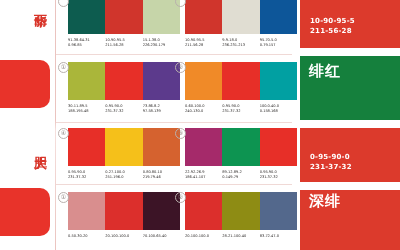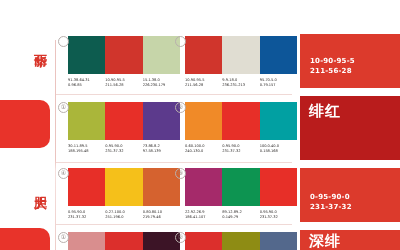--- a/index.html
+++ b/index.html
@@ -3,21 +3,21 @@
 <meta charset="utf-8">
 <style>
   html,body{margin:0;padding:0;}
   body{
     width:400px;height:250px;
     background:#ffffff;
     font-family:"Liberation Sans","DejaVu Sans",sans-serif;
     overflow:hidden;
     position:relative;
   }
-  .page{position:absolute;inset:0;margin-top:40px;}
+  .page{position:absolute;inset:0;}
 
   
   .left-col{position:absolute;left:0;top:0;width:56px;height:250px;}
   .cat-label{
     position:absolute;right:8px;
     width:18px;
     color:#d8352a;
     font-weight:bold;
     font-size:13px;
     line-height:15px;
@@ -294,21 +294,21 @@
     </div>
   </div>
 
   <div class="panel p1" style="background: rgb(220, 58, 44);">
     <div class="panel-code" style="top:22px">
       <span>10-90-95-5</span>
       <span>211-56-28</span>
     </div>
   </div>
 
-  <div class="panel p2" style="background: #b91c1c;">
+  <div class="panel p2" style="background: #15803d;">
     <div class="panel-name" style="top:6px">绯红</div>
   </div>
 
   <div class="panel p3" style="background: rgb(220, 58, 44);">
     <div class="panel-code" style="top:24px">
       <span>0-95-90-0</span>
       <span>231-37-32</span>
     </div>
   </div>
 

